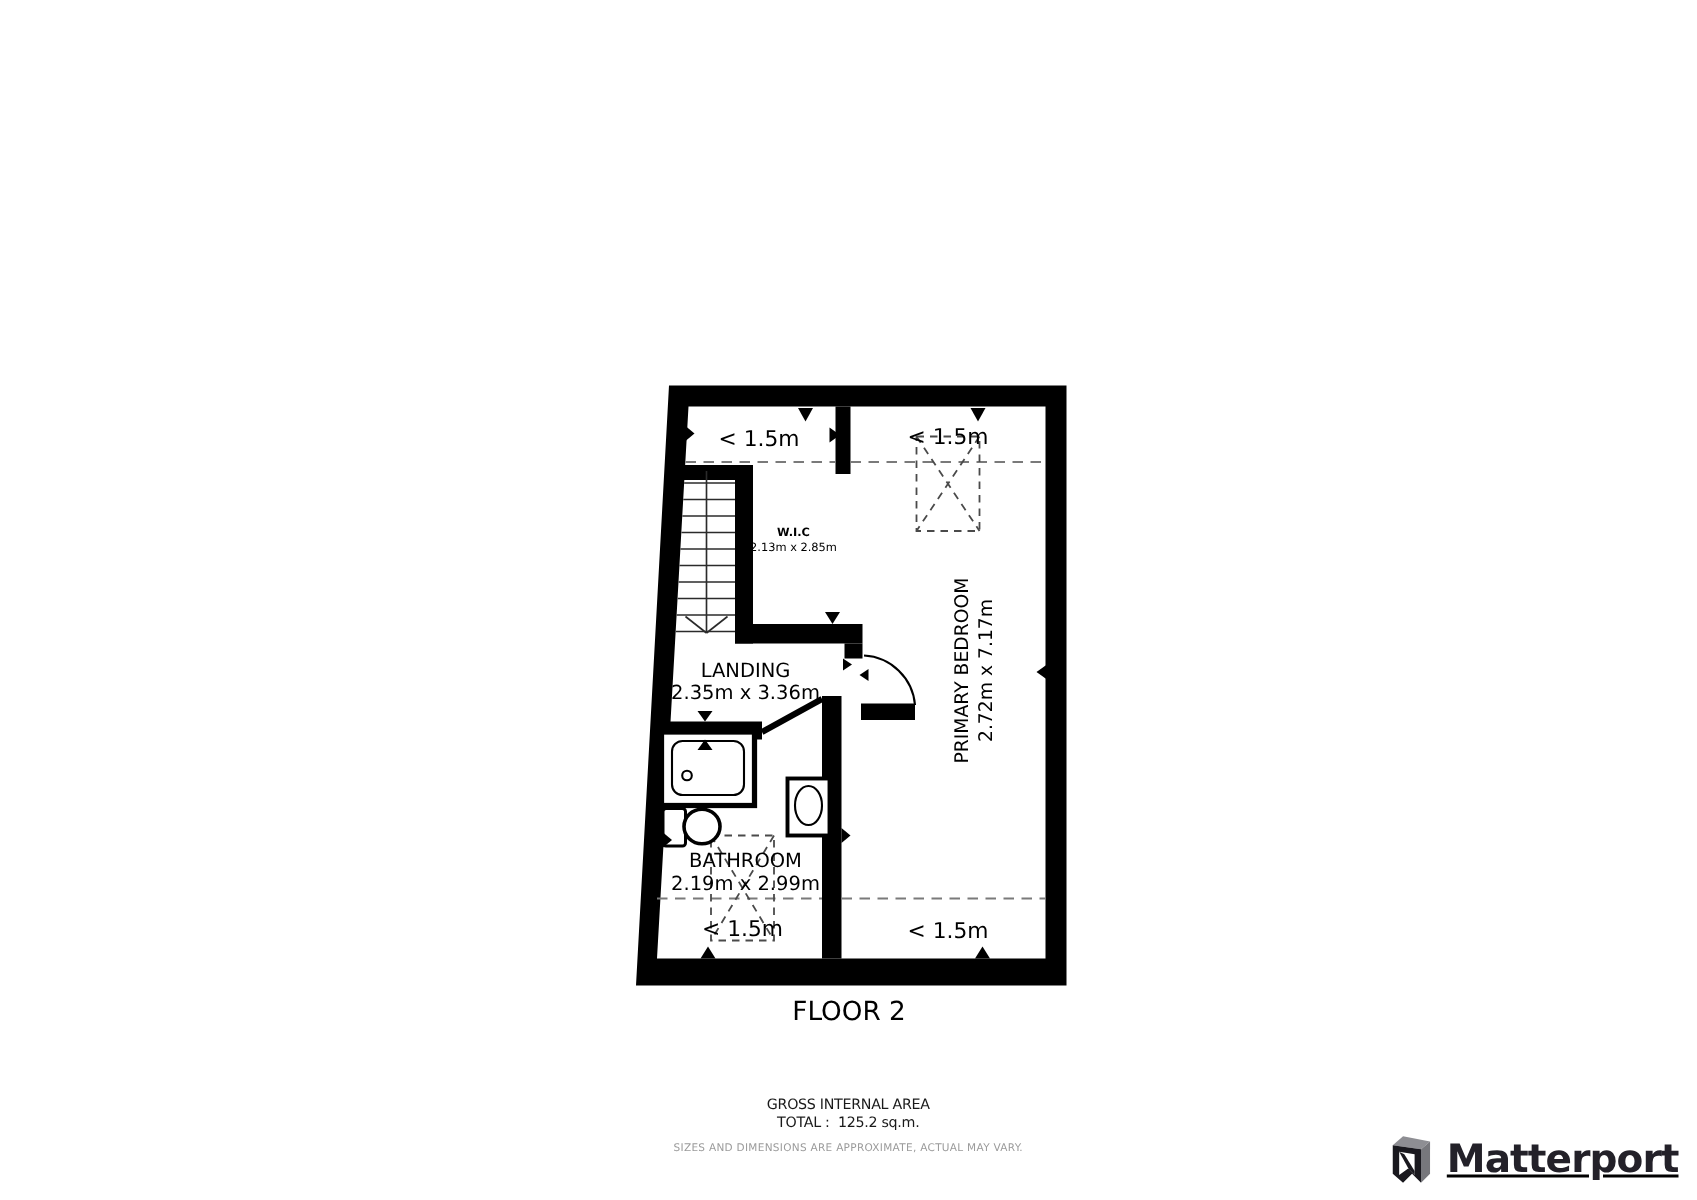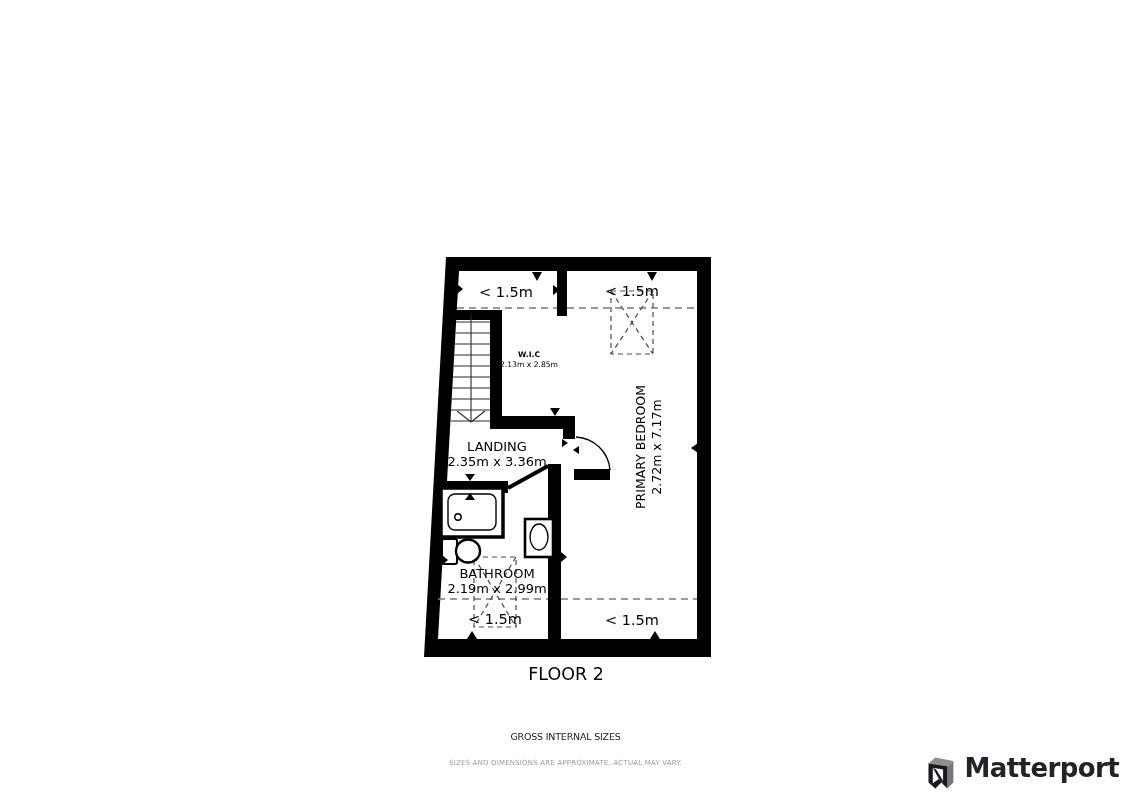--- a/index.html
+++ b/index.html
@@ -10,25 +10,25 @@
   }
   #plan-svg{position:absolute;left:0;top:0;}
   .svg-label{fill:#000;}
   .footer{
     position:absolute;left:0;top:731px;width:100%;
     text-align:center;color:#1a1a1a;
     font-size:9.5px;line-height:12.2px;letter-spacing:-0.2px;
   }
   .footer div{white-space:pre;}
   .footer .disclaimer{
-    font-size:7px;color:#9b9b9b;letter-spacing:0.2px;margin-top:14px;
+    font-size:7px;color:#9b9b9b;letter-spacing:0.2px;margin-top:4px;
   }
   .brand{
     position:absolute;right:12px;bottom:9px;
-    display:flex;gap:9px;
+    display:flex;align-items:center;gap:9px;text-decoration:underline;
   }
   .brand-word{
     font-size:26px;font-weight:700;color:#232129;letter-spacing:-0.6px;
     line-height:1;
   }
 </style>
 </head>
 <body>
 
 <svg id="plan-svg" width="1131" height="800" viewBox="0 0 1131 800">
@@ -129,21 +129,22 @@
   <text class="svg-label" x="497" y="578" text-anchor="middle" font-size="13">BATHROOM</text>
   <text class="svg-label" x="497" y="593" text-anchor="middle" font-size="13">2.19m x 2.99m</text>
 
   <text class="svg-label" x="495" y="624" text-anchor="middle" font-size="14.5">&lt; 1.5m</text>
   <text class="svg-label" x="632" y="625" text-anchor="middle" font-size="14.5">&lt; 1.5m</text>
 
   <text class="svg-label" x="566" y="680" text-anchor="middle" font-size="17.5">FLOOR 2</text>
 </svg>
 
 <div class="footer">
-  <div>GROSS INTERNAL SIZES</div>
+  <div>GROSS INTERNAL AREA</div>
+  <div>TOTAL :  125.2 sq.m.</div>
   <div class="disclaimer">SIZES AND DIMENSIONS ARE APPROXIMATE, ACTUAL MAY VARY.</div>
 </div>
 
 <div class="brand">
   <svg width="31" height="36" viewBox="0 0 36 42" aria-hidden="true">
     <polygon points="4,10 12,3 33,7 26,13" fill="#8e8e93"></polygon>
     <polygon points="33,7 33,32 26,39 26,13" fill="#77777c"></polygon>
     <polygon points="4,10 26,13 26,39 19,32 12,39 4,32" fill="#19181e"></polygon>
     <polygon points="9,15 21,17 21,33 16,28 9,33" fill="#ffffff"></polygon>
     <polygon points="9,15 13,17 21,30 21,33 16.5,28.5" fill="#19181e"></polygon>

